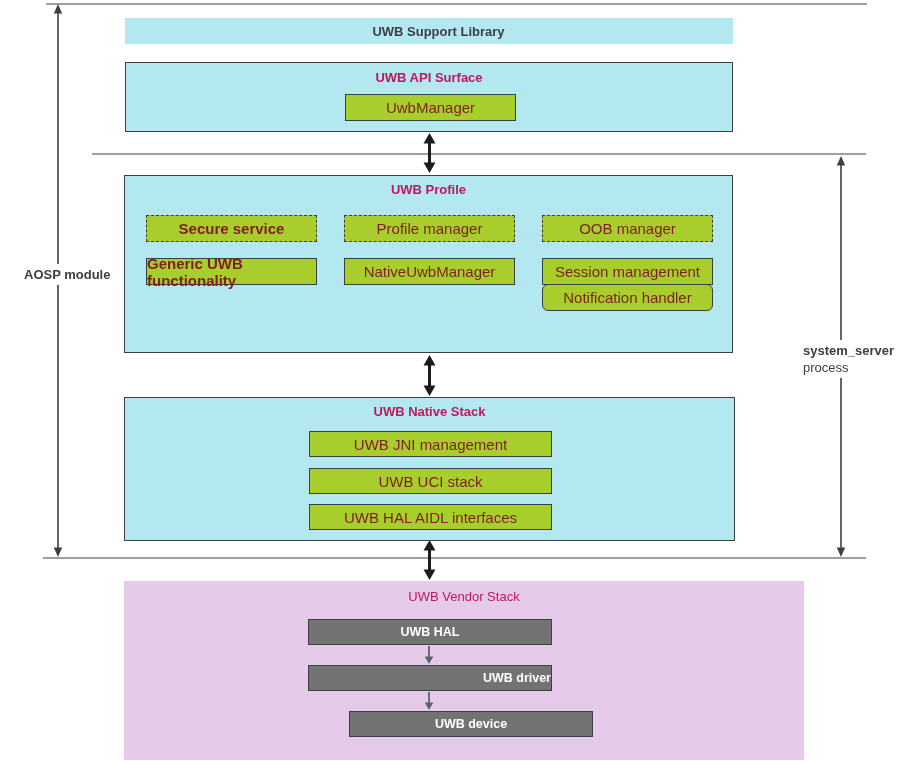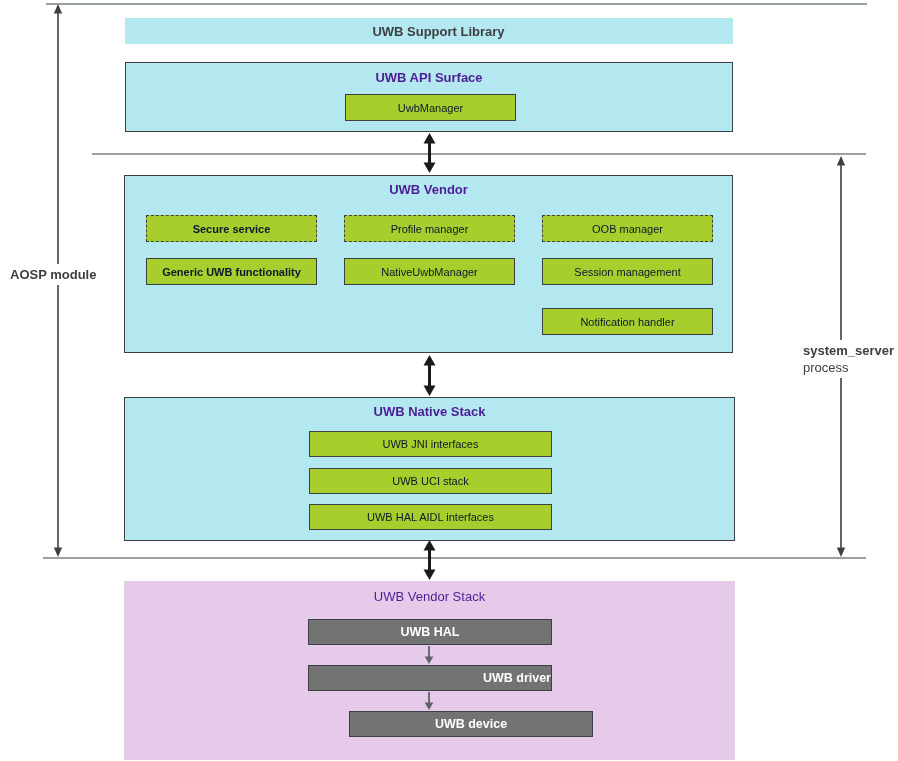--- a/index.html
+++ b/index.html
@@ -10,51 +10,51 @@
   .hline{position:absolute;height:2px;background:#9aa0a6;}
   #hline-top{left:46px;top:3px;width:821px;}
   #hline-mid{left:92px;top:153px;width:774px;}
   #hline-bottom{left:43px;top:557px;width:823px;}
 
   .span-arrow{position:absolute;}
   #left-span-arrow{left:51px;top:4px;}
   #right-span-arrow{left:834px;top:156px;}
 
   .side-label{position:absolute;background:#ffffff;font-size:13px;line-height:17px;padding:2px 1px;}
-  #aosp-label{left:9px;top:264px;font-weight:bold;}
+  #aosp-label{left:23px;top:264px;font-weight:bold;}
   #ss-label{left:789px;top:340px;margin-left:13px;}
   #ss-label .l1{font-weight:bold;}
 
   .container-box{position:absolute;background:#b3e8f0;box-sizing:border-box;padding-left:19px;}
   .bordered{border:1.5px solid #3c4043;}
-  .box-title{position:absolute;left:0;right:0;text-align:center;font-weight:bold;font-size:13px;color:#4c1d95;}
+  .box-title{position:absolute;left:0;right:0;text-align:center;font-weight:bold;font-size:13px;color:#be185d;}
 
   #support-box{left:125px;top:18px;width:608px;height:26px;display:flex;align-items:center;justify-content:center;font-weight:bold;font-size:13px;}
   #api-box{left:125px;top:62px;width:608px;height:70px;}
   #service-box{left:124px;top:175px;width:609px;height:178px;}
   #native-box{left:124px;top:397px;width:611px;height:144px;}
-  #vendor-box{left:124px;top:581px;width:611px;height:179px;background:#e5cbe9;}
+  #vendor-box{left:124px;top:581px;width:680px;height:179px;background:#e5cbe9;}
   #vendor-box .box-title{font-weight:500;}
 
   .chip{
     position:absolute;background:#a8ce2e;border:1.4px solid #3c4043;box-sizing:border-box;
-    display:flex;align-items:center;justify-content:center;font-size:11px;color:#0f172a;
+    display:flex;align-items:center;justify-content:center;font-size:15px;color:#7f1d1d;
   }
   .chip.dashed{border-style:dashed;}
   .red-chip{
     position:absolute;background:#737373;border:1.4px solid #3c4043;box-sizing:border-box;
     display:flex;align-items:center;justify-content:center;font-size:12.5px;font-weight:bold;color:#ffffff;
   }
 
   
   #uwbmanager-chip{left:219px;top:31px;width:171px;height:27px;}
 
   
   .svc-c1{left:21px;font-weight:bold;}  .svc-c2{left:219px;} .svc-c3{left:417px;}
-  .svc-r1{top:39px;}   .svc-r2{top:82px;}   .svc-r3{top:132px;}
+  .svc-r1{top:39px;}   .svc-r2{top:82px;}   .svc-r3{top:108px;border-radius:6px;}
   .svc{width:171px;height:27px;}
 
   
   .nat{left:184px;width:243px;height:26px;}
   #jni-chip{top:33px;} #uci-chip{top:70px;} #aidl-chip{top:106px;}
 
   
   .ven{left:184px;width:244px;height:26px;}
   #hal-chip{top:38px;} #driver-chip{top:84px;justify-content:flex-end;} #device-chip{top:130px;margin-left:41px;}
   .mini-arrow{position:absolute;left:299px;}
@@ -112,21 +112,21 @@
   </div>
 
   <div class="container-box bordered" id="api-box">
     <div class="box-title" style="top:7px;">UWB API Surface</div>
     <div class="chip" id="uwbmanager-chip">
       <span>UwbManager</span>
     </div>
   </div>
 
   <div class="container-box bordered" id="service-box">
-    <div class="box-title" style="top:6px;">UWB Vendor</div>
+    <div class="box-title" style="top:6px;">UWB Profile</div>
 
     <div class="chip dashed svc svc-c1 svc-r1">
       <span>Secure service</span>
     </div>
     <div class="chip dashed svc svc-c2 svc-r1">
       <span>Profile manager</span>
     </div>
     <div class="chip dashed svc svc-c3 svc-r1">
       <span>OOB manager</span>
     </div>
@@ -142,21 +142,21 @@
     </div>
 
     <div class="chip svc svc-c3 svc-r3">
       <span>Notification handler</span>
     </div>
   </div>
 
   <div class="container-box bordered" id="native-box">
     <div class="box-title" style="top:6px;">UWB Native Stack</div>
     <div class="chip nat" id="jni-chip">
-      <span>UWB JNI interfaces</span>
+      <span>UWB JNI management</span>
     </div>
     <div class="chip nat" id="uci-chip">
       <span>UWB UCI stack</span>
     </div>
     <div class="chip nat" id="aidl-chip">
       <span>UWB HAL AIDL interfaces</span>
     </div>
   </div>
 
   <div class="container-box" id="vendor-box">

